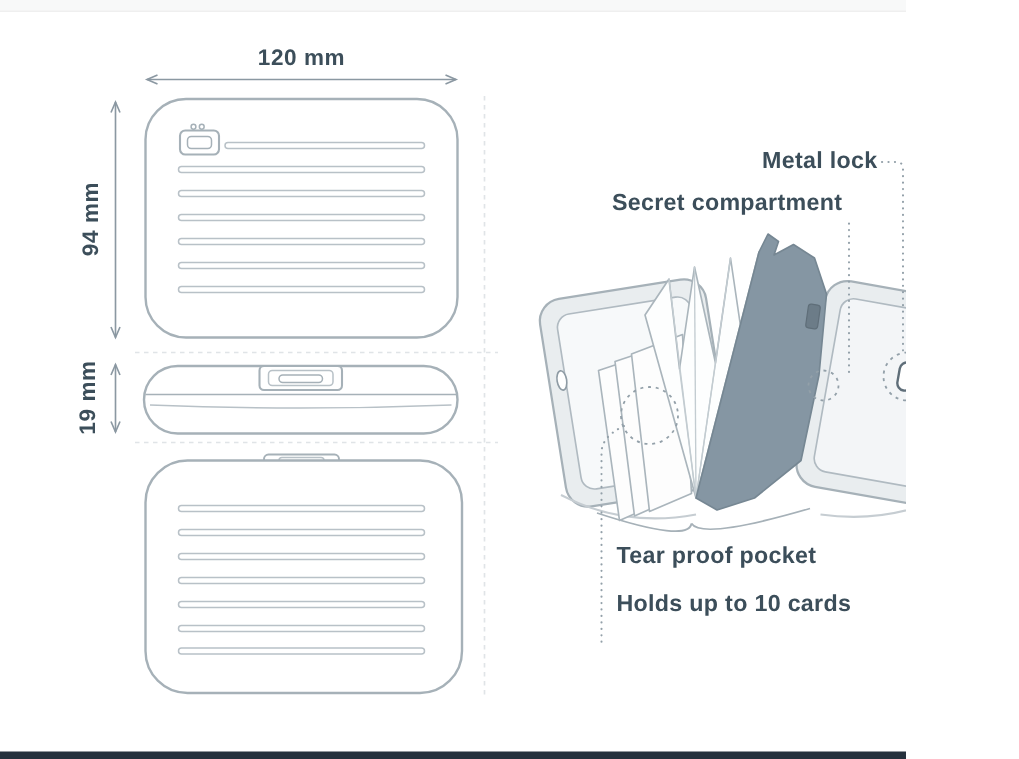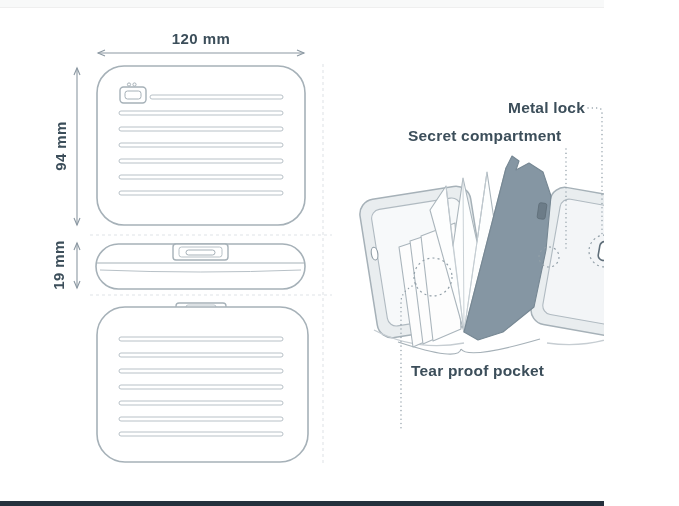--- a/index.html
+++ b/index.html
@@ -159,15 +159,16 @@
     </g>
   </svg>
 
   <div class="lbl dim-h">120 mm</div>
   <div class="lbl vlabel v94">94 mm</div>
   <div class="lbl vlabel v19">19 mm</div>
 
   <div class="lbl note metal">Metal lock</div>
   <div class="lbl note secret">Secret compartment</div>
   <div class="lbl note tear">Tear proof pocket</div>
+  <div class="lbl note cap1">Holds up to 10 cards</div>
 
   <div class="bottom-bar"></div>
 </div>
 
 </body></html>

